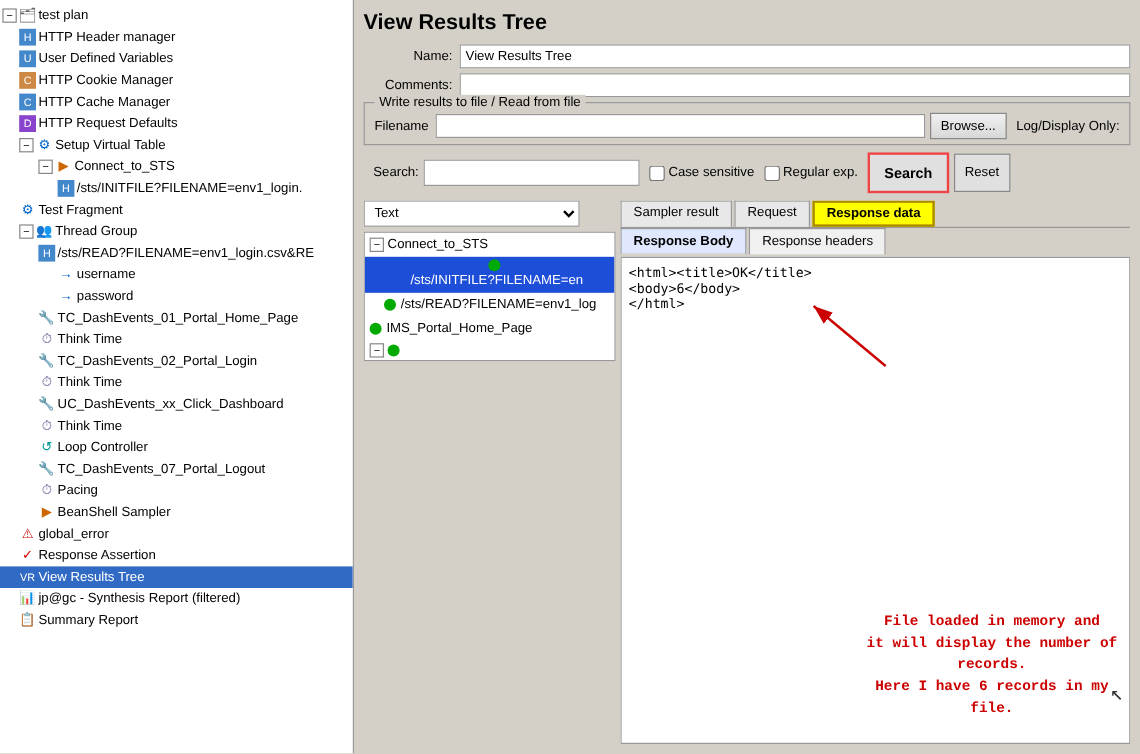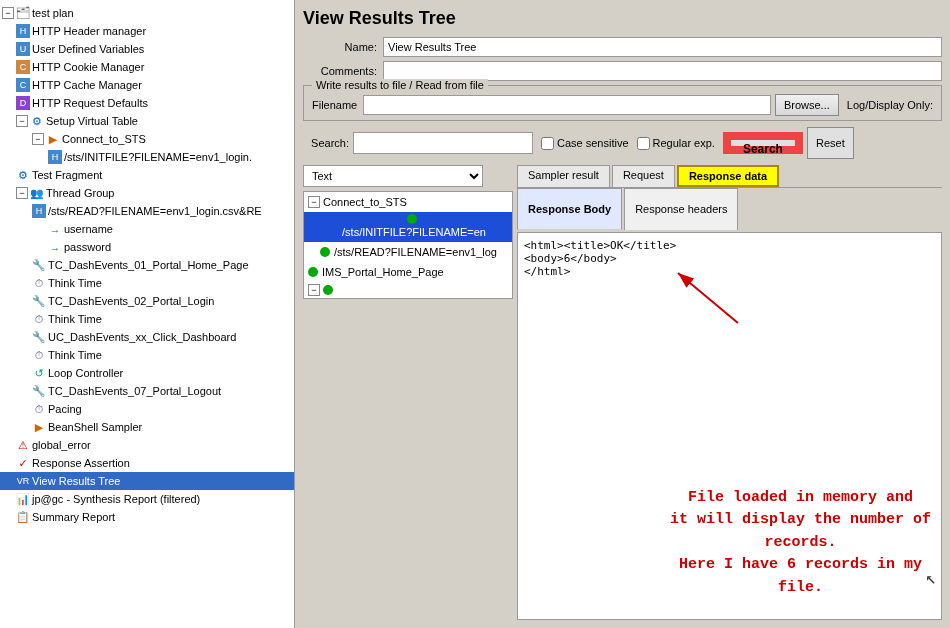--- a/index.html
+++ b/index.html
@@ -183,26 +183,26 @@
 
     .checkbox-label {
       display: flex;
       align-items: center;
       gap: 3px;
       font-size: 11px;
     }
 
     .search-btn {
       background: #e0e0e0;
-      border: 8px solid #ef4444;
+      border: 2px solid #ef4444;
       font-weight: bold;
       padding: 2px 12px;
       cursor: pointer;
       font-size: 12px;
-      height: 22px;
+      height: 34px;
     }
 
     .reset-btn {
       background: #e0e0e0;
       border: 1px solid #888;
       padding: 2px 8px;
       cursor: pointer;
       font-size: 11px;
       height: 32px;
     }
@@ -274,21 +274,21 @@
       border: 2px solid #aa8800;
     }
 
     .sub-tabs-row {
       display: flex;
       background: #d4d0c8;
       margin-bottom: 2px;
     }
 
     .sub-tab {
-      padding: 14px 10px;
+      padding: 4px 10px;
       border: 1px solid #999;
       border-bottom: none;
       background: #f0f0f0;
       cursor: pointer;
       font-size: 11px;
       margin-right: 2px;
     }
 
     .sub-tab.active {
       background: #e0e8ff;
@@ -597,21 +597,21 @@
           <svg width="120" height="80" style="position:absolute;top:20px;left:140px;">
             <defs>
               <marker id="arrowhead" markerWidth="8" markerHeight="6" refX="8" refY="3" orient="auto">
                 <polygon points="0 0, 8 3, 0 6" fill="#cc0000"></polygon>
               </marker>
             </defs>
             <line x1="80" y1="70" x2="20" y2="20" stroke="#cc0000" stroke-width="2" marker-end="url(#arrowhead)"></line>
           </svg>
 
           <div style="position:absolute;bottom:20px;right:10px;text-align:center;">
-            <div style="font-size:15px;font-weight:bold;color:#cc0000;line-height:1.5;">
+            <div style="font-size:12px;font-weight:bold;color:#cc0000;line-height:1.5;">
               <div>File loaded in memory and</div>
               <div>it will display the number of</div>
               <div>records.</div>
               <div>Here I have 6 records in my</div>
               <div>file.</div>
             </div>
           </div>
 
           <div style="position:absolute;bottom:30px;right:5px;font-size:18px;color:#333;">↖</div>
         </div>

